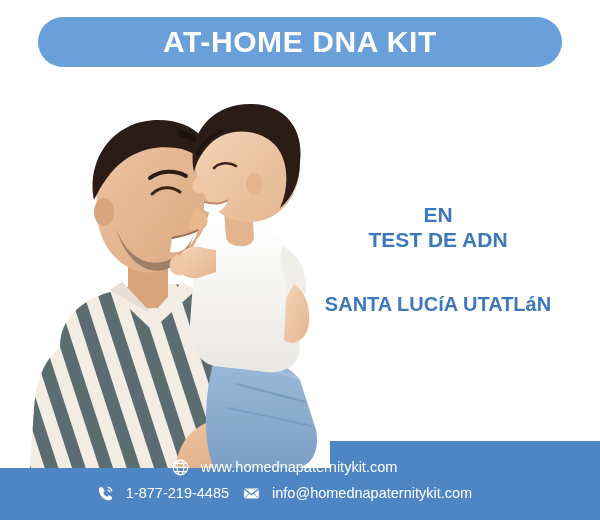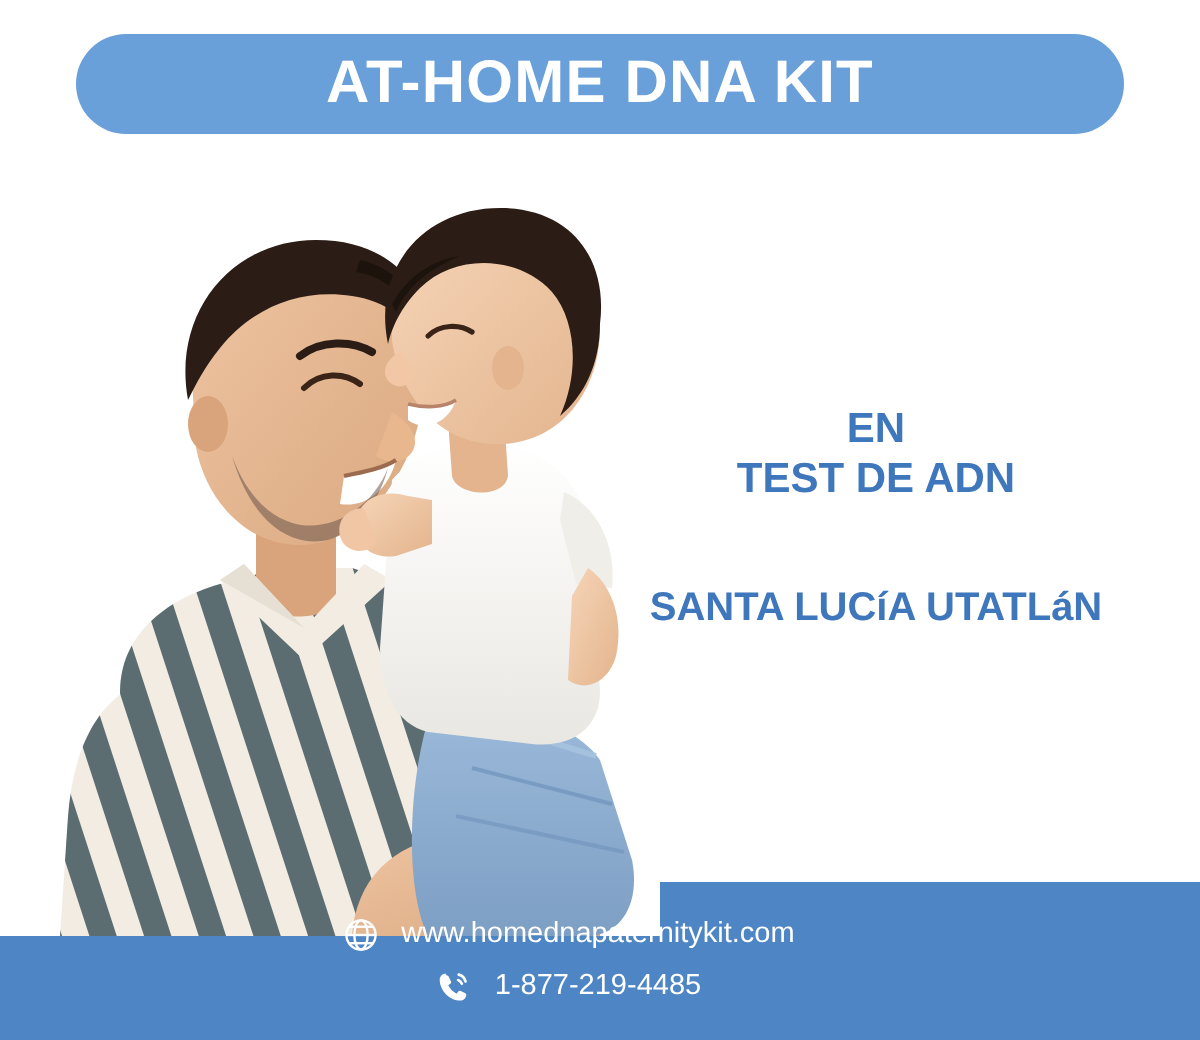--- a/index.html
+++ b/index.html
@@ -288,17 +288,27 @@
         <span class="contact-icon">
           <svg width="19" height="19" viewBox="0 0 24 24" fill="none" stroke="#ffffff" stroke-width="1.7" stroke-linecap="round">
             <path d="M7.2 3.4 C5.6 3.4 3.6 5.2 3.6 7.2 c0 7.2 6.4 13.4 13.2 13.4 2 0 3.6-1.9 3.6-3.5 0-.6-.3-1-.9-1.3l-2.6-1.3c-.6-.3-1.2-.1-1.6.4l-1 1.3c-2.3-1.1-4.2-3-5.3-5.3l1.3-1c.5-.4.7-1 .4-1.6L9.4 5.7 c-.3-.6-.8-.9-1.4-.9 z" fill="#ffffff" stroke="none"></path>
             <path d="M15.6 4.2 c2.1.5 3.8 2.2 4.3 4.3"></path>
             <path d="M15.2 7.6 c1.1.4 2 1.3 2.4 2.4"></path>
           </svg>
         </span>
         <span class="contact-text">1-877-219-4485</span>
       </div>
 
+      <div class="contact-item">
+        <span class="contact-icon">
+          <svg width="19" height="19" viewBox="0 0 24 24">
+            <rect x="2.2" y="5.2" width="19.6" height="13.6" rx="1.6" fill="#ffffff" stroke="#4e85c5" stroke-width="1.1"></rect>
+            <path d="M2.8 6.2 L12 13.4 L21.2 6.2" fill="none" stroke="#4e85c5" stroke-width="1.6"></path>
+            <path d="M2.8 18 L9.2 12.1 M21.2 18 L14.8 12.1" fill="none" stroke="#4e85c5" stroke-width="1.1"></path>
+          </svg>
+        </span>
+        <span class="contact-text">info@homednapaternitykit.com</span>
+      </div>
     </div>
 
   </div>
 
 </div>
 
 </body></html>

